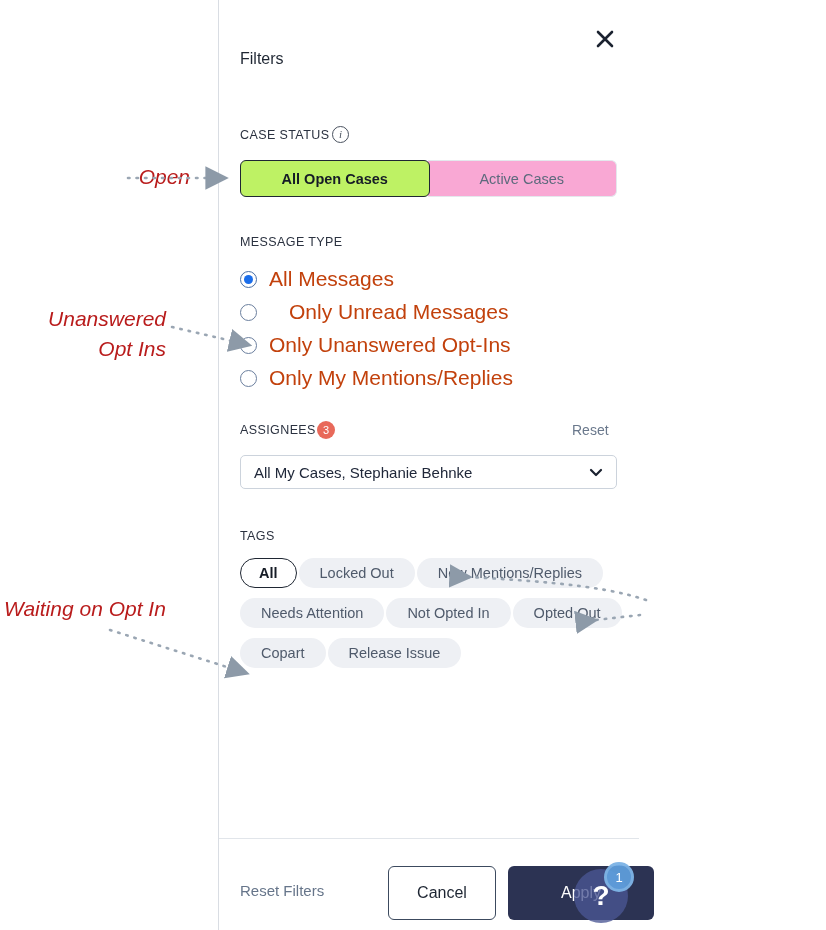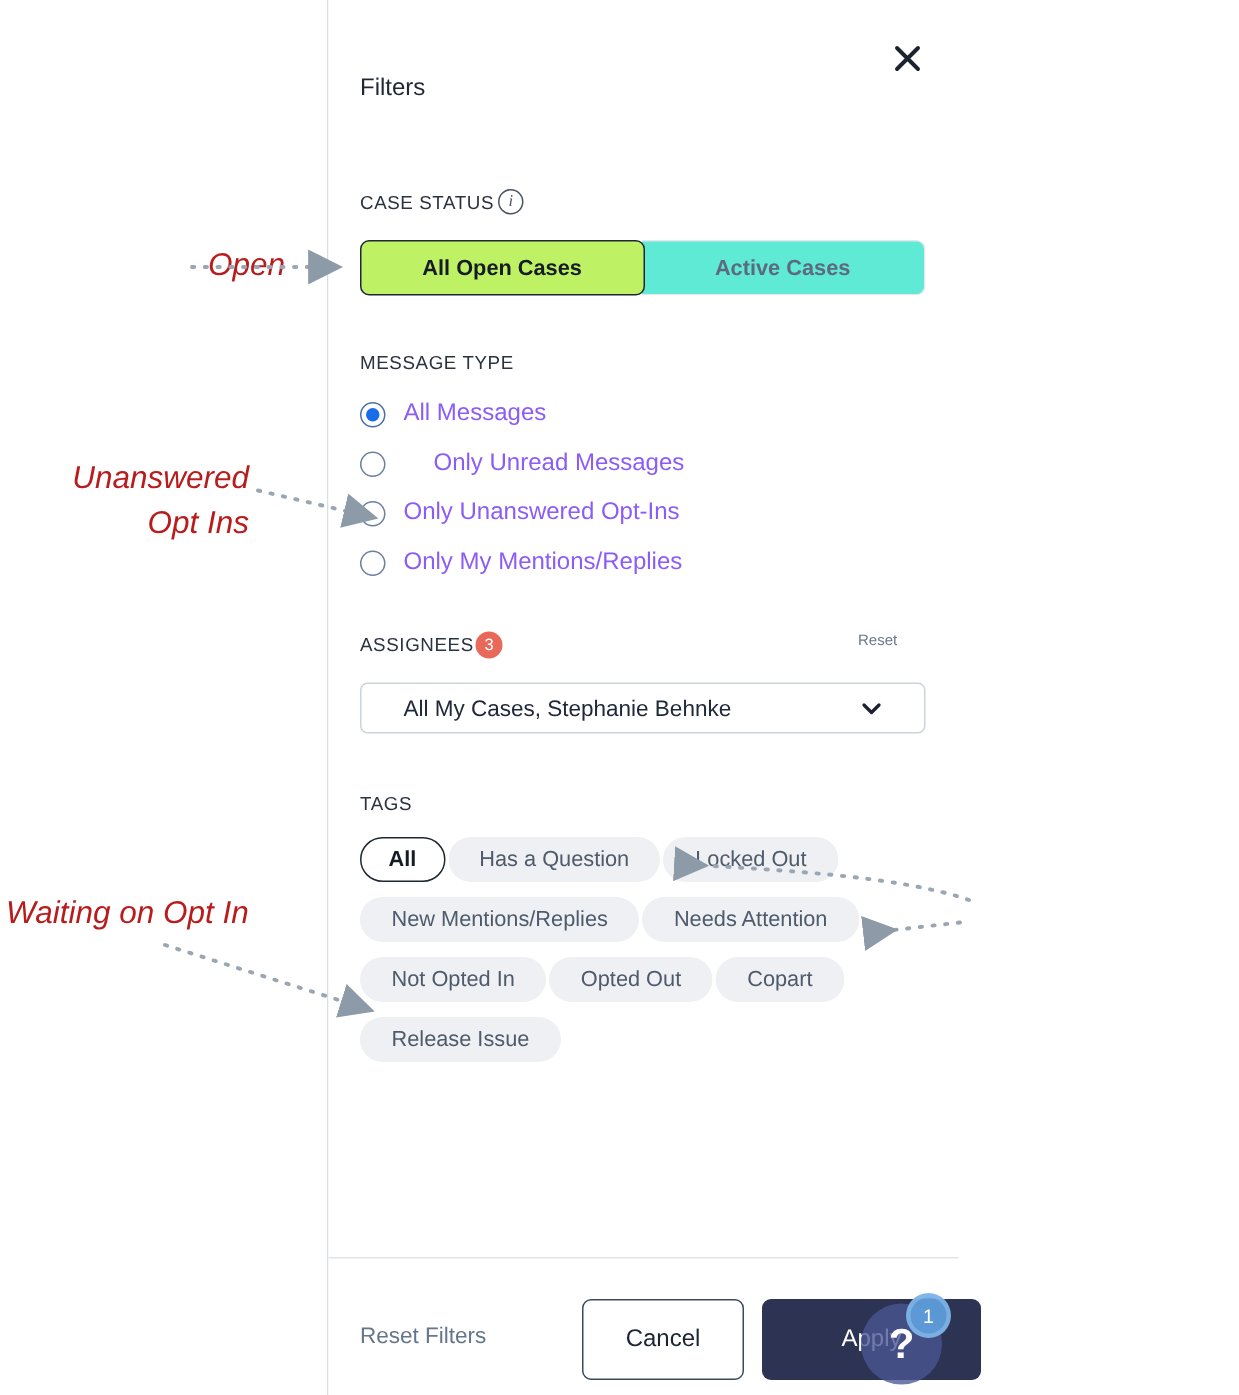--- a/index.html
+++ b/index.html
@@ -114,26 +114,26 @@
   .seg.active {
     background: #bef264;
     border: 1.6px solid #1f2733;
     border-radius: 6px;
     color: #161c26;
     font-weight: 700;
     position: relative;
     z-index: 2;
   }
   .seg.inactive {
-    background: #5eead4;
+    background: #f9a8d4;
     border: 1px solid #e4e8ed;
     border-left: none;
     border-radius: 0 6px 6px 0;
     color: #5d6a7d;
-    font-weight: 700;
+    font-weight: 400;
     margin-left: -2px;
   }
 
   
   .radio-row {
     position: absolute;
     left: 21px;
     display: flex;
     align-items: center;
     gap: 12px;
@@ -149,53 +149,53 @@
     flex: 0 0 auto;
   }
   .radio.checked { border-color: #4a6fa5; }
   .radio.checked::after {
     content: "";
     width: 9px; height: 9px;
     border-radius: 50%;
     background: #1a6dea;
   }
   .radio-label {
-    font-size: 16px;
-    color: #8b5cf6;
+    font-size: 21px;
+    color: #c2410c;
   }
 
   
   .badge-count {
     position: absolute;
     width: 18px; height: 18px;
     border-radius: 50%;
     background: #e8695a;
     color: #ffffff;
     font-size: 11px;
     display: flex; align-items: center; justify-content: center;
     font-weight: 400;
   }
   .reset-link {
     position: absolute;
-    font-size: 10px;
+    font-size: 14px;
     color: #6a7siz;
     color: #6a788c;
     cursor: pointer;
   }
   .select-box {
     position: absolute;
     left: 21px; top: 455px;
     width: 377px; height: 34px;
     border: 1px solid #ccd3dc;
     border-radius: 5px;
     box-sizing: border-box;
     background: #fff;
     display: flex;
     align-items: center;
-    padding: 0 28px;
+    padding: 0 13px;
     cursor: pointer;
   }
   .select-value {
     flex: 1;
     font-size: 15px;
     color: #20283a;
   }
   .chevron {
     width: 14px; height: 14px;
     flex: 0 0 auto;
@@ -382,21 +382,20 @@
       <svg width="14" height="14" viewBox="0 0 14 14" aria-hidden="true">
         <path d="M2 5 L7 10 L12 5" fill="none" stroke="#1b2230" stroke-width="2.2" stroke-linecap="round" stroke-linejoin="round"></path>
       </svg>
     </span>
   </div>
 
   <div class="section-label" style="left:21px; top:529px;">TAGS</div>
 
   <div class="tags-area">
     <span class="tag selected">All</span>
-    <span class="tag">Has a Question</span>
     <span class="tag">Locked Out</span>
     <span class="tag">New Mentions/Replies</span>
     <span class="tag">Needs Attention</span>
     <span class="tag">Not Opted In</span>
     <span class="tag">Opted Out</span>
     <span class="tag">Copart</span>
     <span class="tag">Release Issue</span>
   </div>
 
   <div class="footer-divider"></div>

